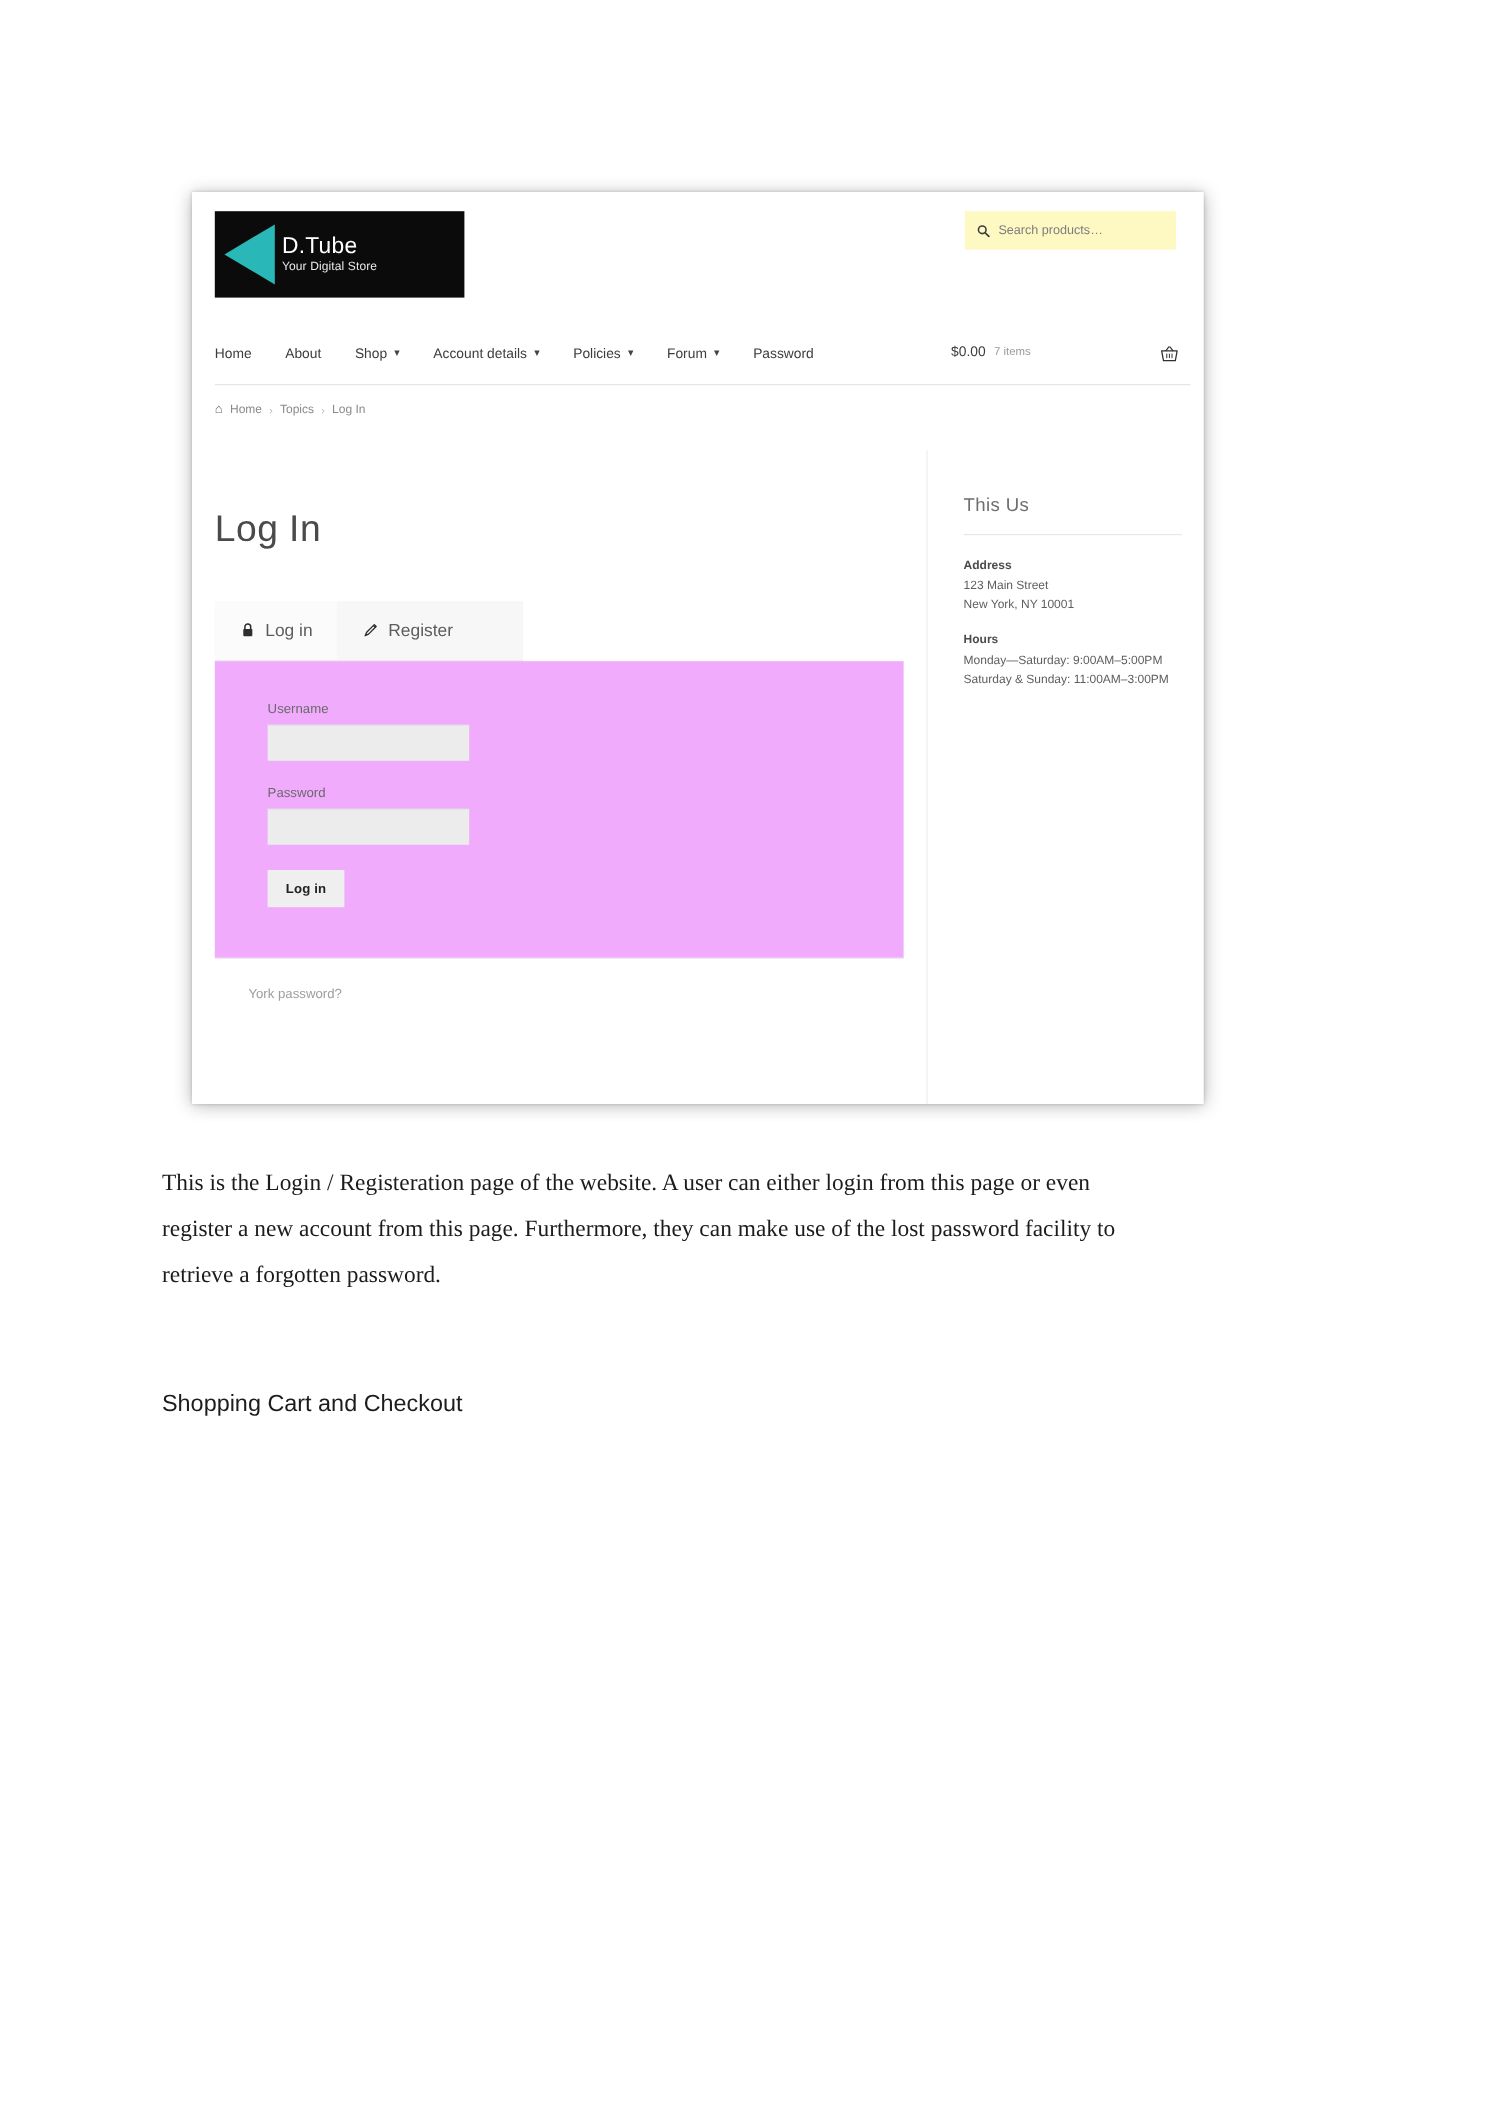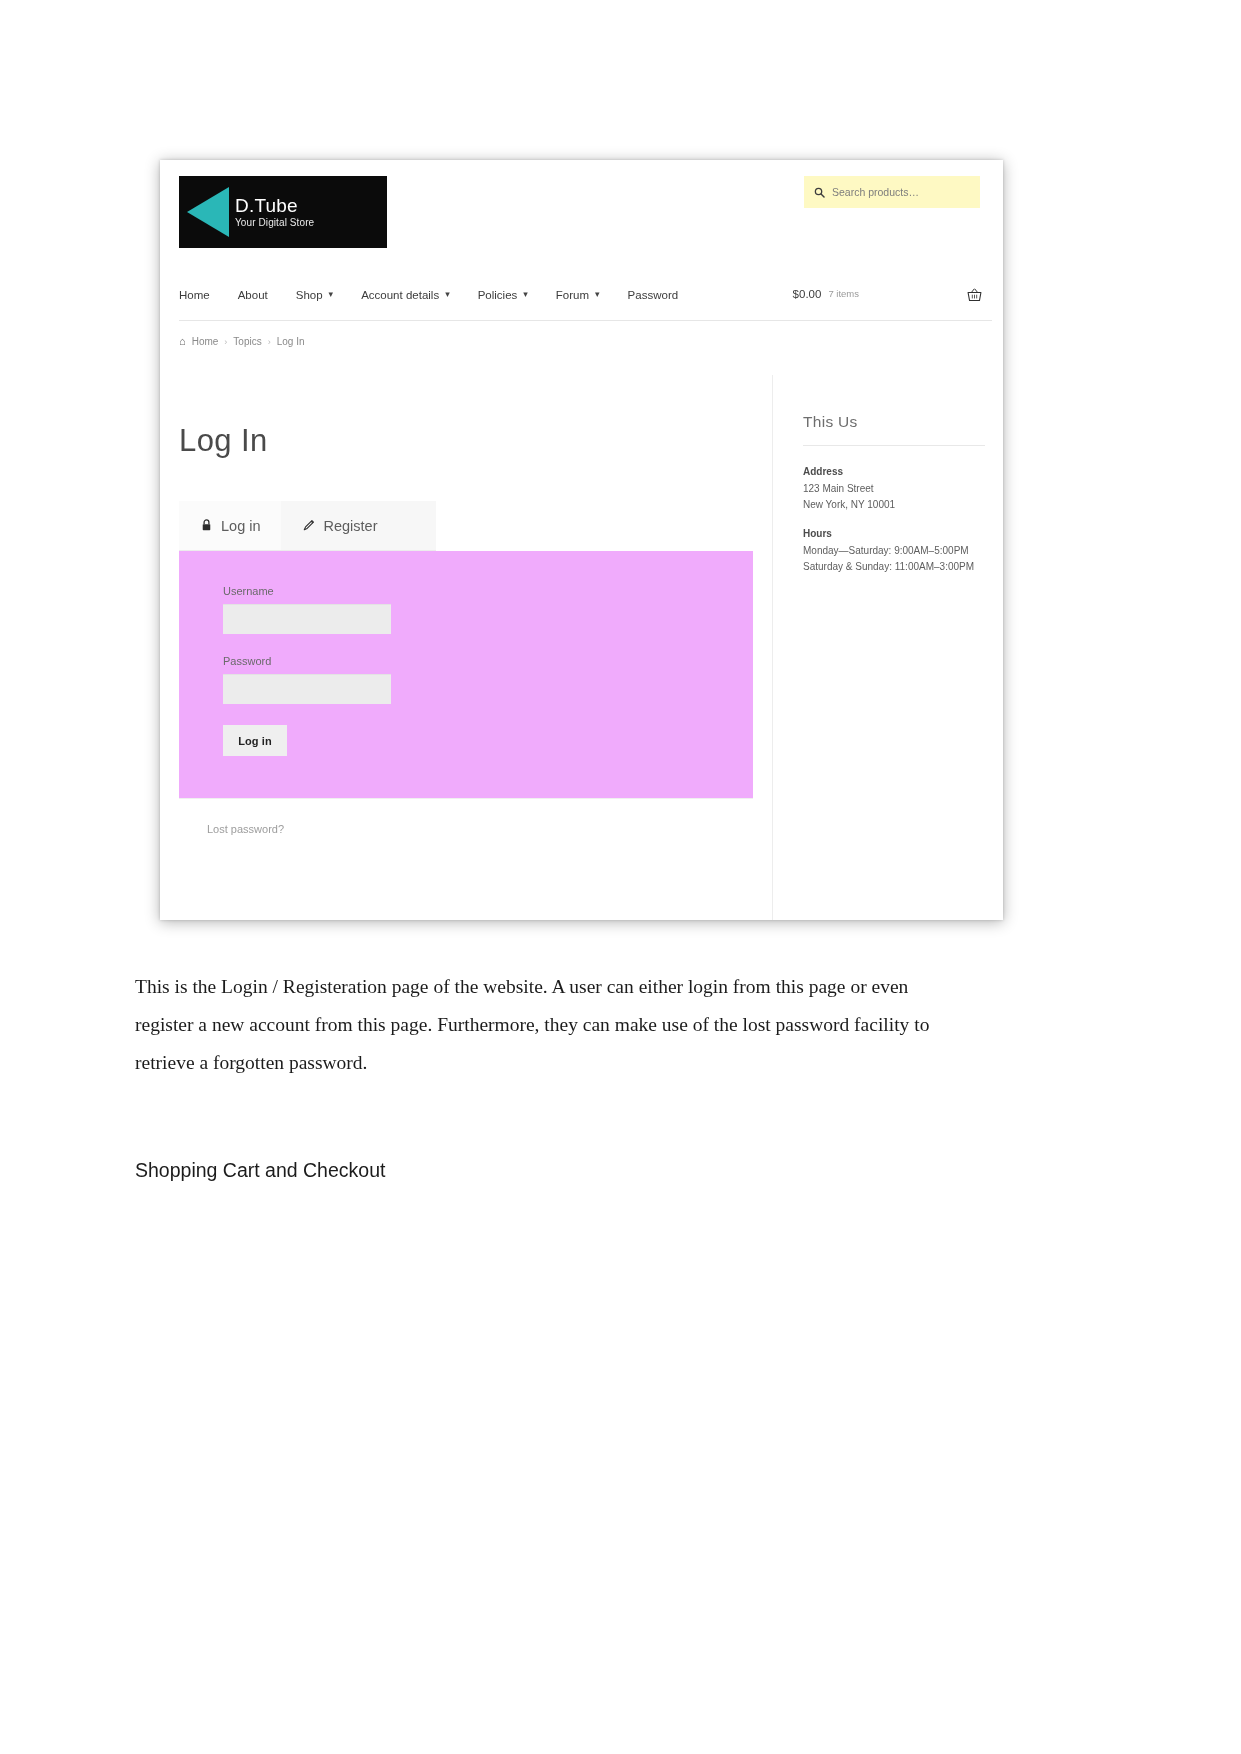--- a/index.html
+++ b/index.html
@@ -423,21 +423,21 @@
           <div class="form-panel">
             <div class="field-label">Username</div>
             <input class="field-input" type="text" value="" style="">
 
             <div class="field-label">Password</div>
             <input class="field-input" type="password" value="" style="">
 
             <button class="submit-btn">Log in</button>
           </div>
 
-          <div class="lost-pw">Lost password?</div>
+          <div class="lost-pw">York password?</div>
         </div>
 
         <aside class="col-side">
           <div class="widget-title">This Us</div>
 
           <div class="side-head">Address</div>
           <div class="side-line">123 Main Street</div>
           <div class="side-line">New York, NY 10001</div>
 
           <div class="side-gap"></div>

